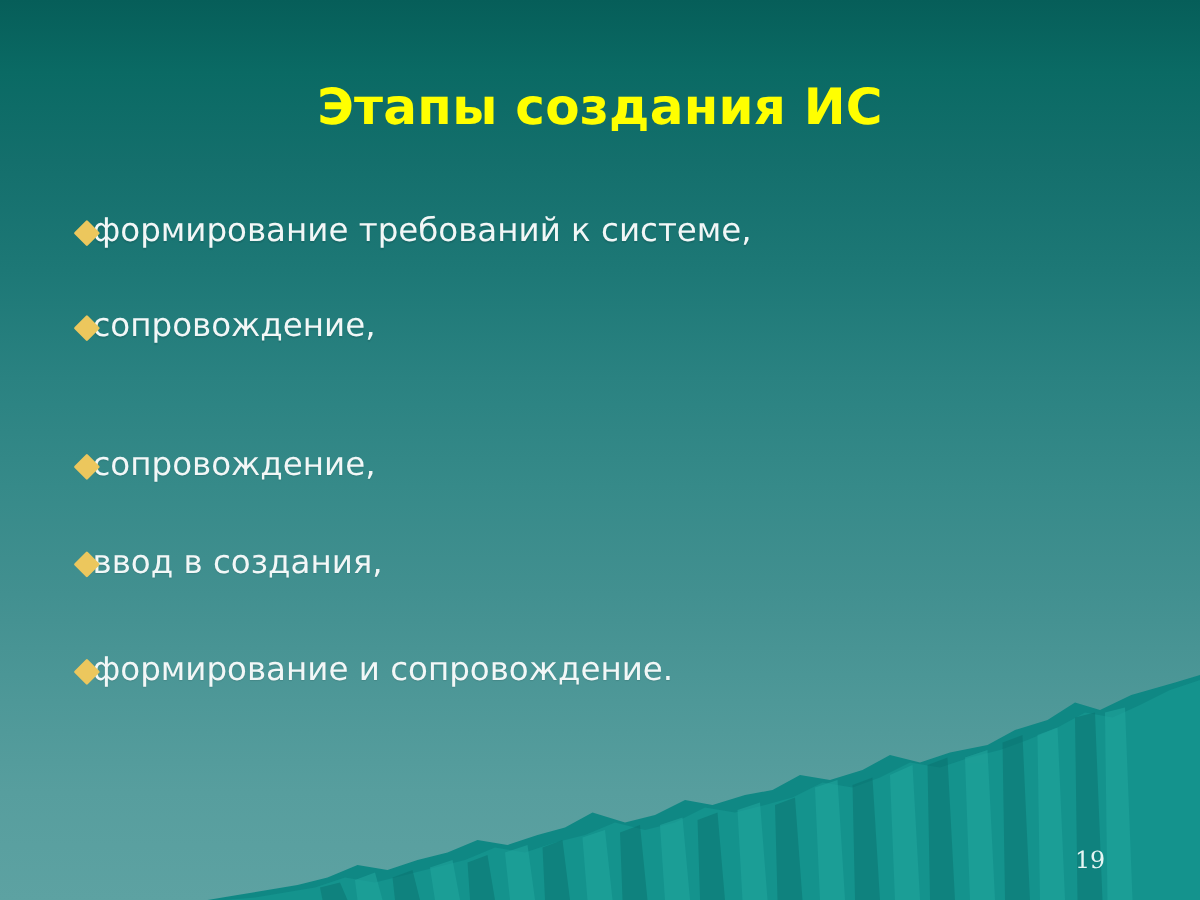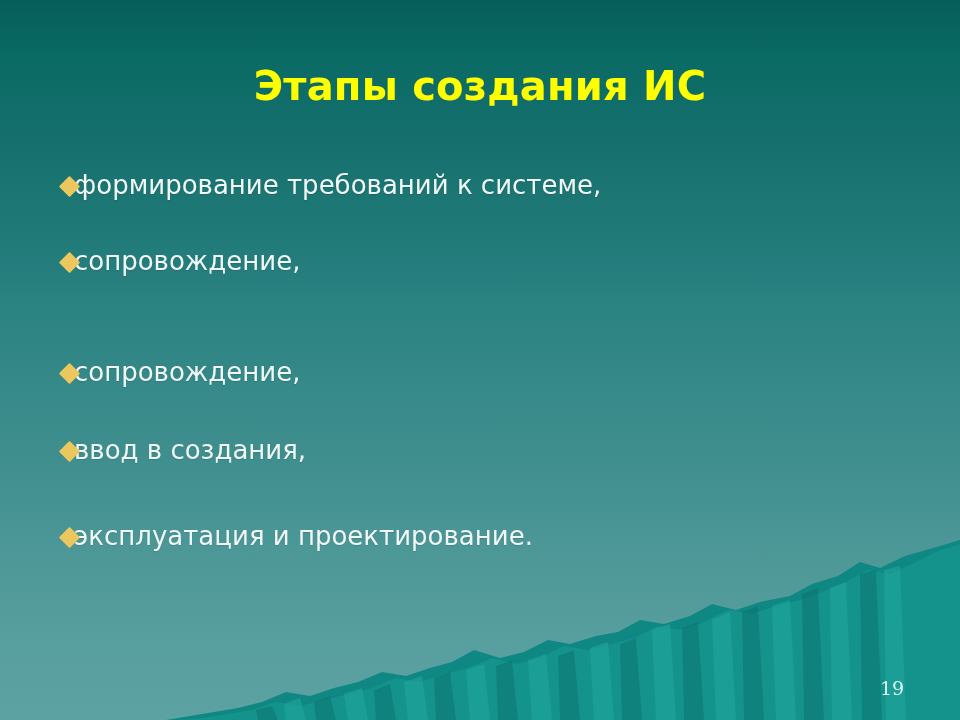--- a/index.html
+++ b/index.html
@@ -101,21 +101,21 @@
 
   .gap-a { height: 42px; }
   .gap-b { height: 38px; }
   .gap-c { height: 39px; }
   .gap-d { height: 44px; }
   .gap-e { height: 52px; }
 
   
   #page-number {
     position: absolute;
-    left: 880px;
+    left: 860px;
     top: 676px;
     width: 50px;
     color: #e6f5f3;
     font-size: 19px;
     line-height: 24px;
     font-family: "DejaVu Serif", "Liberation Serif", serif;
     text-align: left;
   }
 </style>
 </head>
@@ -189,20 +189,20 @@
     <div class="gap-d"></div>
 
     <div class="bullet-row">
       <span class="bullet-marker"></span>
       <span class="bullet-text">ввод в создания,</span>
     </div>
     <div class="gap-e"></div>
 
     <div class="bullet-row">
       <span class="bullet-marker"></span>
-      <span class="bullet-text">эксплуатация и проектирование.</span>
+      <span class="bullet-text">формирование и сопровождение.</span>
     </div>
 
   </div>
 
   <div id="page-number">19</div>
 
 </div>
 
 </body></html>

